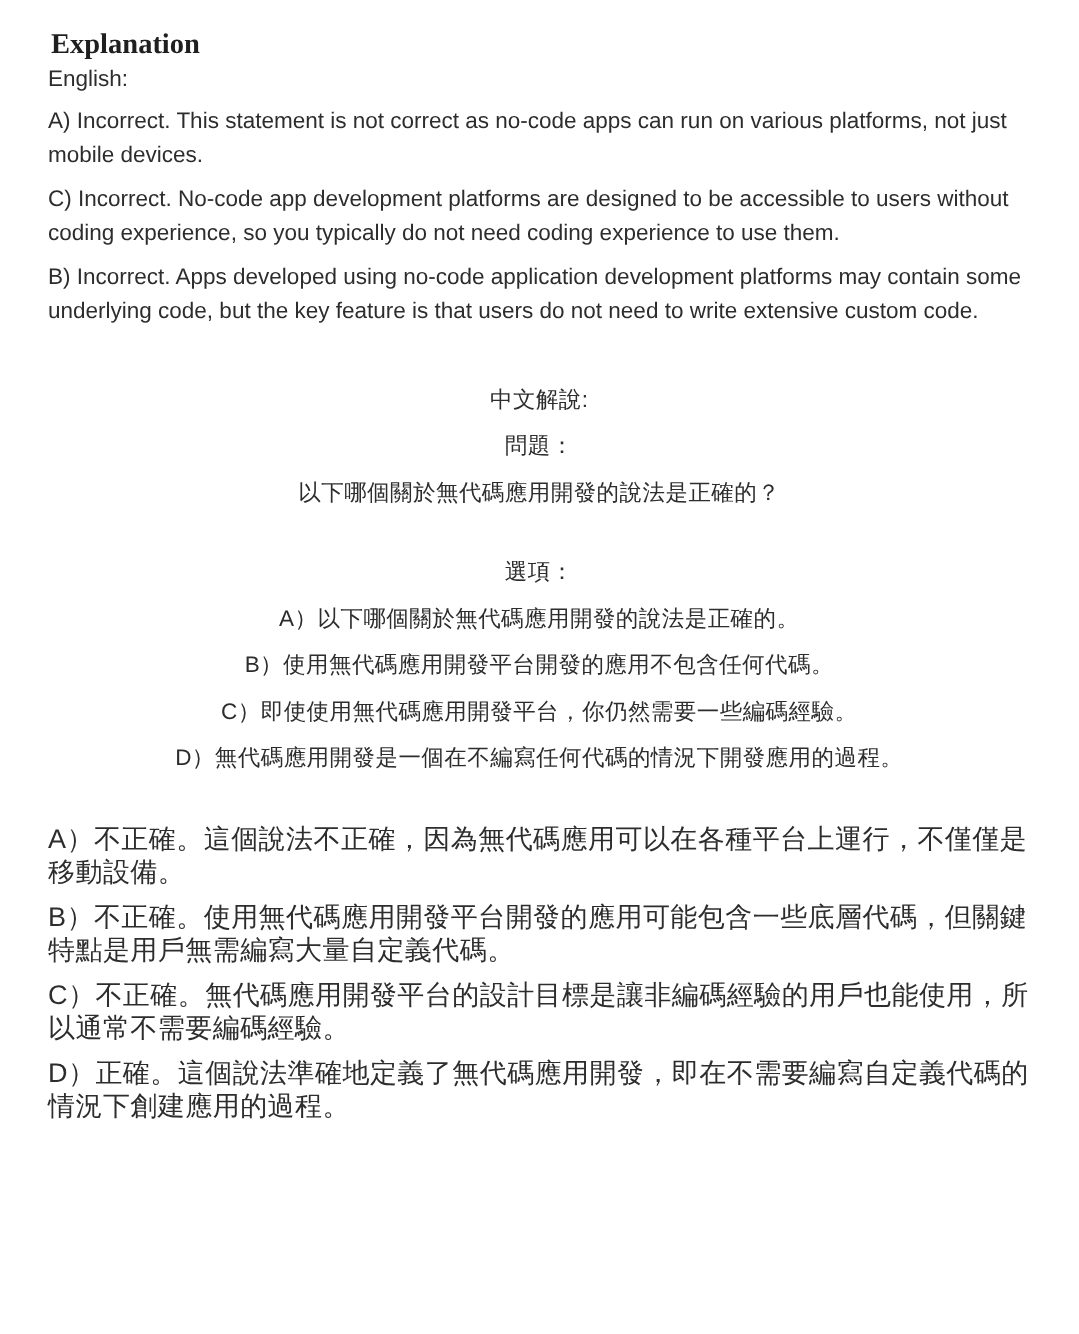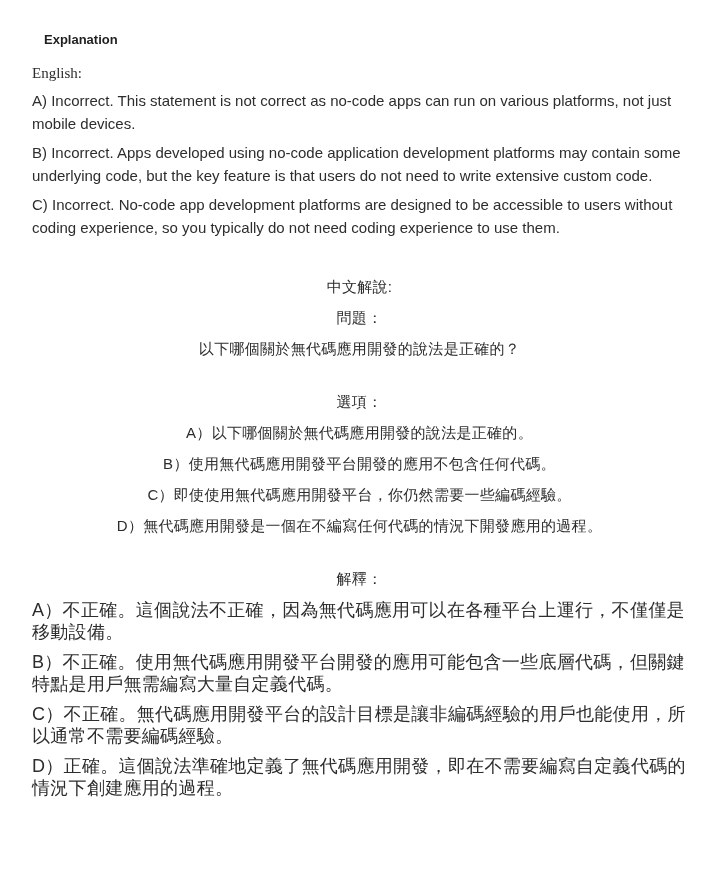--- a/index.html
+++ b/index.html
@@ -14,30 +14,30 @@
       font-family: "Liberation Sans", "DejaVu Sans", sans-serif;
       color: #2d2d2d;
     }
     .page {
       position: relative;
       padding: 18px 32px 0 32px;
       width: 655px;
     }
     .heading {
       font-weight: bold;
-      font-size: 13px;
+      font-size: 19px;
       line-height: 20px;
       color: #1f1f1f;
-      margin: 12px;
+      margin: 2px;
+      font-family: Liberation Serif, serif;
     }
     .sub-label {
       font-size: 15px;
       line-height: 22px;
       margin: 0 0 6px 0;
-      font-family: Liberation Serif, serif;
     }
     .en-para {
       font-size: 15px;
       line-height: 22.5px;
       margin: 0 0 7px 0;
     }
     .spacer {
       height: 30px;
     }
     .spacer-sm {
@@ -62,40 +62,39 @@
   </style>
 </head>
 <body>
 
 <div class="page">
   <p class="heading">Explanation</p>
   <p class="sub-label">English:</p>
 
   <div>
     <p class="en-para">A) Incorrect. This statement is not correct as no-code apps can run on various platforms, not just mobile devices.</p>
+    <p class="en-para">C) Incorrect. No-code app development platforms are designed to be accessible to users without coding experience, so you typically do not need coding experience to use them.</p>
     <p class="en-para">B) Incorrect. Apps developed using no-code application development platforms may contain some underlying code, but the key feature is that users do not need to write extensive custom code.</p>
-    <p class="en-para">C) Incorrect. No-code app development platforms are designed to be accessible to users without coding experience, so you typically do not need coding experience to use them.</p>
   </div>
 
   <div class="spacer"></div>
 
   <div class="zh-section">
     <p class="zh-line">中文解說:</p>
     <p class="zh-line">問題：</p>
     <p class="zh-line">以下哪個關於無代碼應用開發的說法是正確的？</p>
 
     <div class="spacer-sm"></div>
 
     <p class="zh-line">選項：</p>
     <p class="zh-line">A）以下哪個關於無代碼應用開發的說法是正確的。</p>
     <p class="zh-line">B）使用無代碼應用開發平台開發的應用不包含任何代碼。</p>
     <p class="zh-line">C）即使使用無代碼應用開發平台，你仍然需要一些編碼經驗。</p>
     <p class="zh-line">D）無代碼應用開發是一個在不編寫任何代碼的情況下開發應用的過程。</p>
 
     <div class="spacer-sm"></div>
 
-    <p class="zh-line">解釋：</p>
     <p class="zh-para">A）不正確。這個說法不正確，因為無代碼應用可以在各種平台上運行，不僅僅是移動設備。</p>
     <p class="zh-para">B）不正確。使用無代碼應用開發平台開發的應用可能包含一些底層代碼，但關鍵特點是用戶無需編寫大量自定義代碼。</p>
     <p class="zh-para">C）不正確。無代碼應用開發平台的設計目標是讓非編碼經驗的用戶也能使用，所以通常不需要編碼經驗。</p>
     <p class="zh-para">D）正確。這個說法準確地定義了無代碼應用開發，即在不需要編寫自定義代碼的情況下創建應用的過程。</p>
   </div>
 </div>
 
 </body></html>

